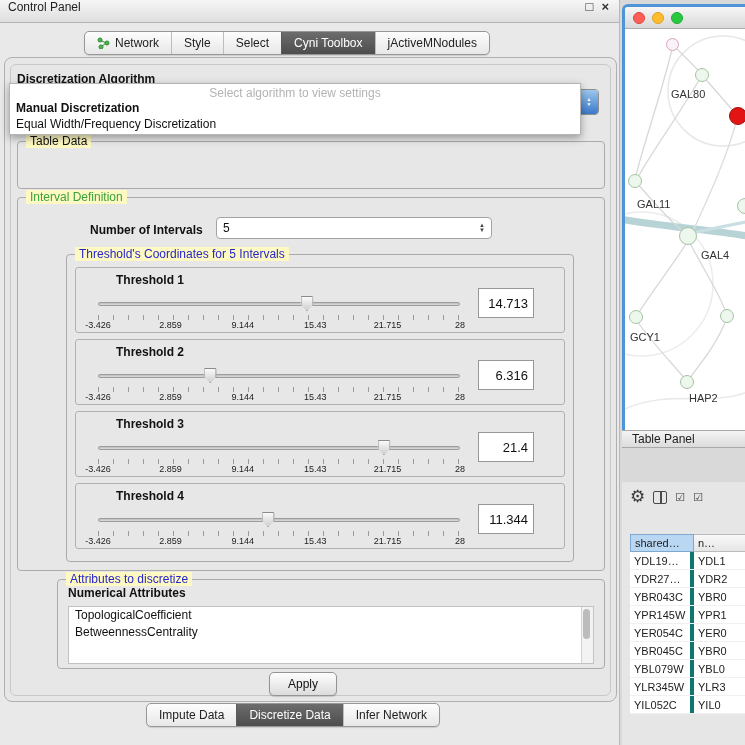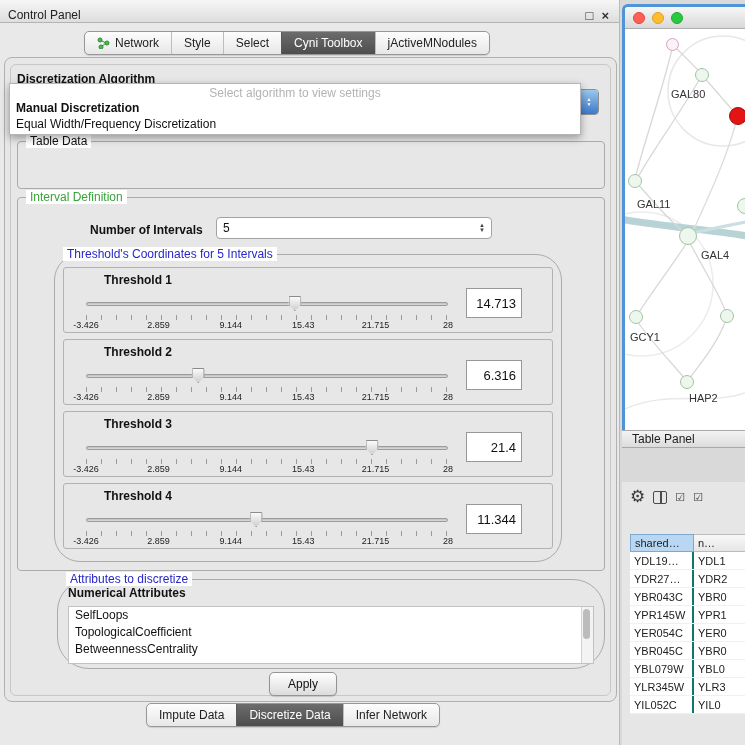--- a/index.html
+++ b/index.html
@@ -3,21 +3,21 @@
 <meta charset="utf-8">
 <style>
   html,body{margin:0;padding:0;}
   body{font-family:"Liberation Sans", sans-serif; background:#d9d9d9;}
   .page{position:relative;width:745px;height:745px;overflow:hidden;background:#d9d9d9;}
 
   
   .cp-window{position:absolute;left:0;top:0;width:619px;height:745px;background:#e9e9e9;border-right:1px solid #b9b9b9;}
   .cp-titlebar{position:absolute;left:0;top:0;width:619px;height:22px;
     background:linear-gradient(#f6f6f6,#dedede);border-bottom:1px solid #b3b3b3;
-    display:flex;align-items:flex-end;font-size:12px;color:#222;gap:28px;}
+    display:flex;align-items:flex-start;font-size:12px;color:#222;gap:28px;}
   .cp-title{padding-left:8px;}
   .cp-winbtns{margin-left:auto;display:flex;gap:8px;padding-right:10px;color:#333;}
   .cp-winbtns span{font-size:13px;line-height:13px;cursor:default;}
 
   .seg{position:absolute;display:flex;height:22px;border:1px solid #979797;border-radius:5px;
     background:linear-gradient(#fdfdfd,#e7e7e7);overflow:hidden;box-shadow:0 1px 1px rgba(0,0,0,.12);}
   .seg-item{display:flex;align-items:center;gap:5px;padding:0 12px;font-size:12px;color:#222;border-left:1px solid #bdbdbd;white-space:nowrap;}
   .seg-item:first-child{border-left:none;}
   .seg-item.selected{background:linear-gradient(#6c6c6c,#4d4d4d);color:#fff;border-left-color:#5a5a5a;}
   .net-tab-icon{width:13px;height:12px;display:inline-block;}
@@ -34,21 +34,21 @@
     background:linear-gradient(#9cc7ee,#3b79c9);display:flex;flex-direction:column;align-items:center;justify-content:center;
     color:#fff;font-size:5px;line-height:5px;}
 
   .algo-overlay{position:absolute;left:4px;top:25px;width:570px;height:50px;background:#fff;
     border:1px solid #b5b5b5;box-shadow:0 3px 8px rgba(0,0,0,.35);z-index:30;}
   .algo-hint{text-align:center;color:#b3b3b3;font-size:12px;padding-top:2px;}
   .algo-opt{font-size:12px;color:#111;padding:1px 6px;white-space:nowrap;}
   .algo-opt.bold{font-weight:bold;}
 
   .group{position:absolute;border:1px solid #ababab;border-radius:4px;}
-  .group-label{position:absolute;top:-8px;left:8px;background:#ffffff;padding:0 4px;font-size:12px;color:#111;white-space:nowrap;}
+  .group-label{position:absolute;top:-8px;left:8px;background:#fef9c3;padding:0 4px;font-size:12px;color:#111;white-space:nowrap;}
   .group-label.green{color:#3aa33a;}
   .group-label.blue{color:#2626c9;}
 
   .combo{position:absolute;background:#fff;border:1px solid #a3a3a3;border-radius:4px;
     display:flex;align-items:center;padding:0 6px;font-size:12px;color:#111;box-sizing:border-box;}
   .stepper{margin-left:auto;display:flex;flex-direction:column;font-size:6px;line-height:5px;color:#444;}
 
   .thr-panel{position:absolute;left:8px;width:490px;height:66px;border:1px solid #b2b2b2;border-radius:3px;box-sizing:border-box;}
   .thr-title{position:absolute;left:8px;top:5px;font-size:12px;font-weight:bold;color:#111;margin-left:32px;}
   .slider{position:absolute;left:22px;top:28px;width:362px;height:16px;}
@@ -100,21 +100,21 @@
   .cols-icon{width:14px;height:13px;border:1.5px solid #4a4a4a;border-radius:2px;box-sizing:border-box;position:relative;display:inline-block;}
   .cols-icon:after{content:"";position:absolute;left:50%;top:0;width:1.5px;height:100%;background:#4a4a4a;}
   .cb{font-size:11px;line-height:12px;}
   .tbl{position:absolute;left:8px;top:52px;width:140px;background:#fff;}
   .tbl-head{display:flex;height:18px;}
   .th{font-size:11px;color:#222;display:flex;align-items:center;padding-left:4px;box-sizing:border-box;}
   .th.c1{width:64px;background:#b9d7f3;border:1px solid #7fa8cf;}
   .th.c2{flex:1;background:linear-gradient(#f8f8f8,#e6e6e6);border:1px solid #bbb;border-left:none;}
   .tbl-row{display:flex;height:17px;border-bottom:1px solid #f0f0f0;}
   .cell{font-size:11px;color:#222;display:flex;align-items:center;padding-left:4px;box-sizing:border-box;white-space:nowrap;overflow:hidden;}
-  .cell.c1{width:64px;border-right:2px solid #0f766e;}
+  .cell.c1{width:64px;border-right:4px solid #0f766e;}
   .cell.c2{flex:1;}
 </style>
 </head>
 <body>
 
 <div class="page">
 
   <div class="cp-window">
 
     <div class="cp-titlebar">
@@ -176,21 +176,21 @@
 
         <div style="position:absolute;left:44px;top:25px;font-size:12px;font-weight:bold;color:#111;padding-left:28px;">Number of Intervals</div>
         <div class="combo" style="left:198px;top:19px;width:276px;height:22px;">
           <span>5</span>
           <span class="stepper">
               <span>▲</span>
               <span>▼</span>
             </span>
         </div>
 
-        <div class="group" style="left:36px;top:56px;width:506px;height:306px;border-radius:26px;">
+        <div class="group" style="left:48px;top:56px;width:506px;height:306px;">
           <span class="group-label blue">Threshold's Coordinates for 5 Intervals</span>
 
           <div class="thr-panel" style="top:12px;">
             <div class="thr-title">Threshold 1</div>
             <div class="slider">
               <div class="track"></div>
               <div class="thumb" style="left: 57.7%;"></div>
             </div>
             <div class="ticks"></div>
             <div class="scale">
@@ -253,25 +253,24 @@
               <span style="left:40%">9.144</span>
               <span style="left:60%">15.43</span>
               <span style="left:80%">21.715</span>
               <span style="left:100%">28</span>
             </div>
             <div class="value-box">11.344</div>
           </div>
         </div>
       </div>
 
-      <div class="group" style="left:52px;top:521px;width:546px;height:88px;border-radius:32px;">
+      <div class="group" style="left:52px;top:521px;width:546px;height:88px;">
         <span class="group-label blue">Attributes to discretize</span>
         <div class="attr-title">Numerical Attributes</div>
         <div class="attr-list">
-          <div class="attr-item">SelfLoops</div>
           <div class="attr-item">TopologicalCoefficient</div>
           <div class="attr-item">BetweennessCentrality</div>
           <div class="attr-scrollbar">
             <div class="attr-scroll-thumb"></div>
           </div>
         </div>
       </div>
 
       <div class="apply-btn">Apply</div>
     </div>

